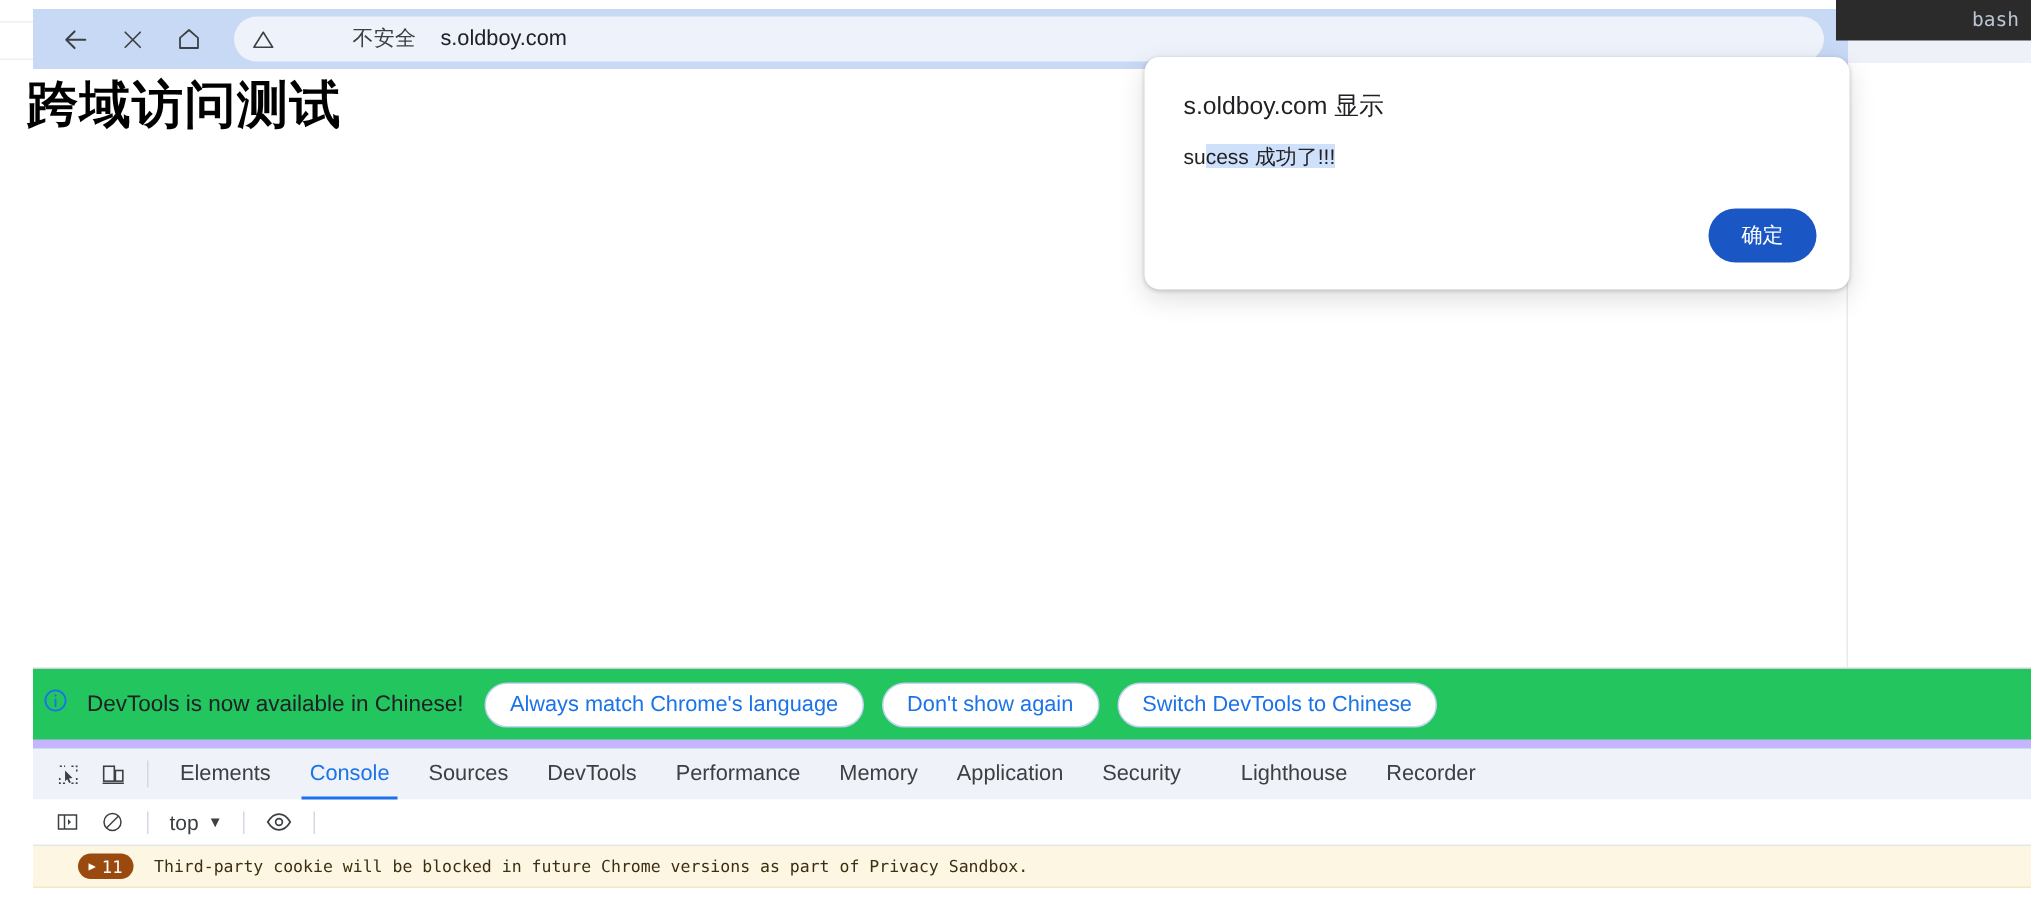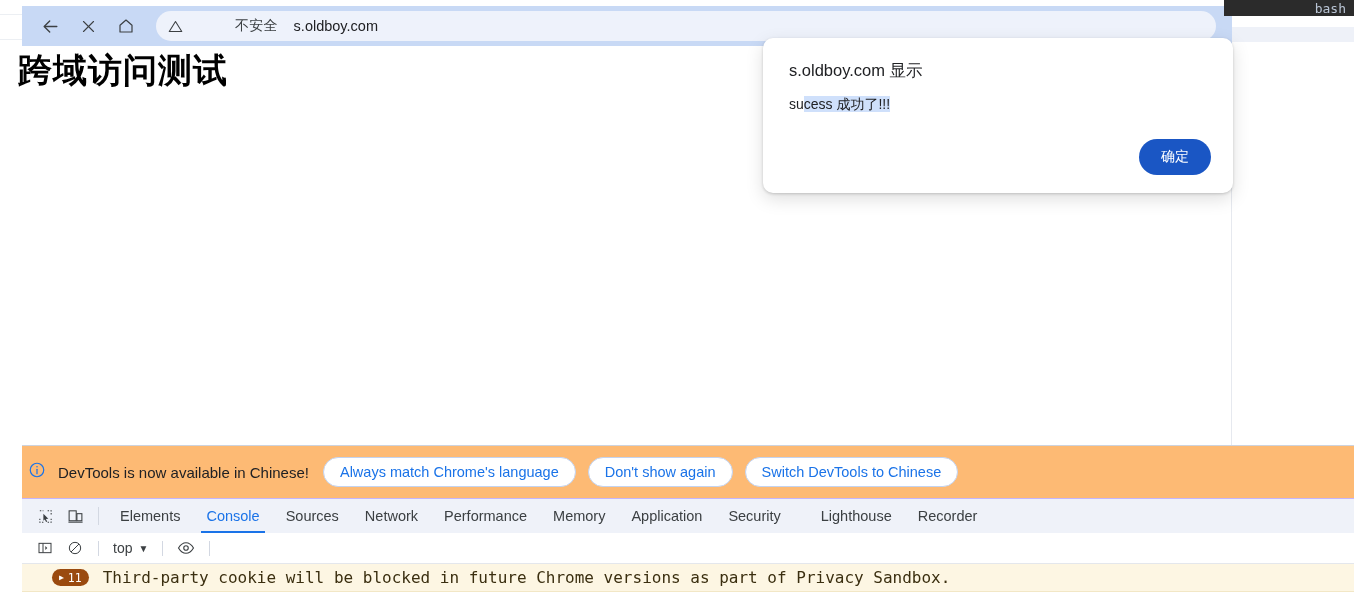--- a/index.html
+++ b/index.html
@@ -57,21 +57,21 @@
     background: #ffffff;
   }
   h1.page-title {
     position: absolute; left: 18px; top: 50px; margin: 0;
     font-size: 34px; font-weight: 700; color: #000000;
     letter-spacing: 1px; line-height: 1.2;
   }
 
   
   .bash-overlay {
-    position: absolute; right: 0; top: 0; width: 130px; height: 16px;
+    position: absolute; right: 0; top: 0; width: 130px; height: 27px;
     background: #2b2b2b; display: flex; align-items: center; justify-content: flex-end;
     padding-right: 8px;
   }
   .bash-overlay span {
     color: #b9c4d4; font-family: "DejaVu Sans Mono", monospace; font-size: 13px;
   }
 
   
   .js-dialog {
     position: absolute; left: 763px; top: 38px; width: 470px; height: 155px;
@@ -90,22 +90,22 @@
     margin-top: 24px;
   }
 
   
   .devtools {
     position: absolute; left: 22px; top: 445px; width: 1332px; height: 167px;
     background: #ffffff; border-top: 1px solid #cdd3de;
   }
   .dt-notice {
     height: 53px; display: flex; align-items: center; gap: 12px;
-    padding-left: 4px; background: #fdba74;
-    border-bottom: 1px solid #c4b5fd;
+    padding-left: 4px; background: #22c55e;
+    border-bottom: 6px solid #c4b5fd;
   }
   .info-ico { margin-left: 2px; }
   .dt-notice-text { font-size: 15px; color: #202124; margin-right: 2px; }
   .pill {
     border: 1px solid #c3d3f0; border-radius: 16px; background: #ffffff;
     color: #1a73e8; font-size: 14.5px; height: 30px; padding: 0 16px;
     display: inline-flex; align-items: center; cursor: pointer;
     font-family: "Liberation Sans", sans-serif;
   }
   .dt-tabs {
@@ -144,21 +144,21 @@
     padding-left: 30px; gap: 14px; border-bottom: 1px solid #f2e7c6;
   }
   .warn-badge {
     background: #9a4a0f; color: #ffffff; border-radius: 10px; height: 17px;
     min-width: 36px; display: inline-flex; align-items: center; justify-content: center;
     gap: 4px; font-size: 11.5px; font-family: "DejaVu Sans Mono", monospace;
     padding: 0 7px; cursor: pointer;
   }
   .warn-badge .tri { font-size: 8px; line-height: 1; }
   .warn-text {
-    font-family: "DejaVu Sans Mono", monospace; font-size: 16px; color: #3b2f10;
+    font-family: "DejaVu Sans Mono", monospace; font-size: 11px; color: #3b2f10;
   }
 </style>
 </head>
 <body>
 
 <div id="root">
 
   <div class="ruled" id="ruled">
       <i style="top: 14px;"></i>
       <i style="top: 39px;"></i>
@@ -254,21 +254,21 @@
         <svg width="17" height="17" viewBox="0 0 24 24" fill="none" stroke="#3c4043" stroke-width="1.5">
           <rect x="3" y="4" width="10" height="14"></rect>
           <rect x="14" y="8" width="7" height="10"></rect>
           <line x1="2" y1="20" x2="22" y2="20"></line>
         </svg>
       </div>
       <div class="dt-sep"></div>
       <div class="dt-tab">Elements</div>
       <div class="dt-tab active">Console</div>
       <div class="dt-tab">Sources</div>
-      <div class="dt-tab">Network</div>
+      <div class="dt-tab">DevTools</div>
       <div class="dt-tab">Performance</div>
       <div class="dt-tab">Memory</div>
       <div class="dt-tab">Application</div>
       <div class="dt-tab">Security</div>
       <div class="dt-tab" style="margin-left:14px">Lighthouse</div>
       <div class="dt-tab">Recorder</div>
     </div>
 
     <div class="dt-console-bar">
       <div class="dt-icobtn">

